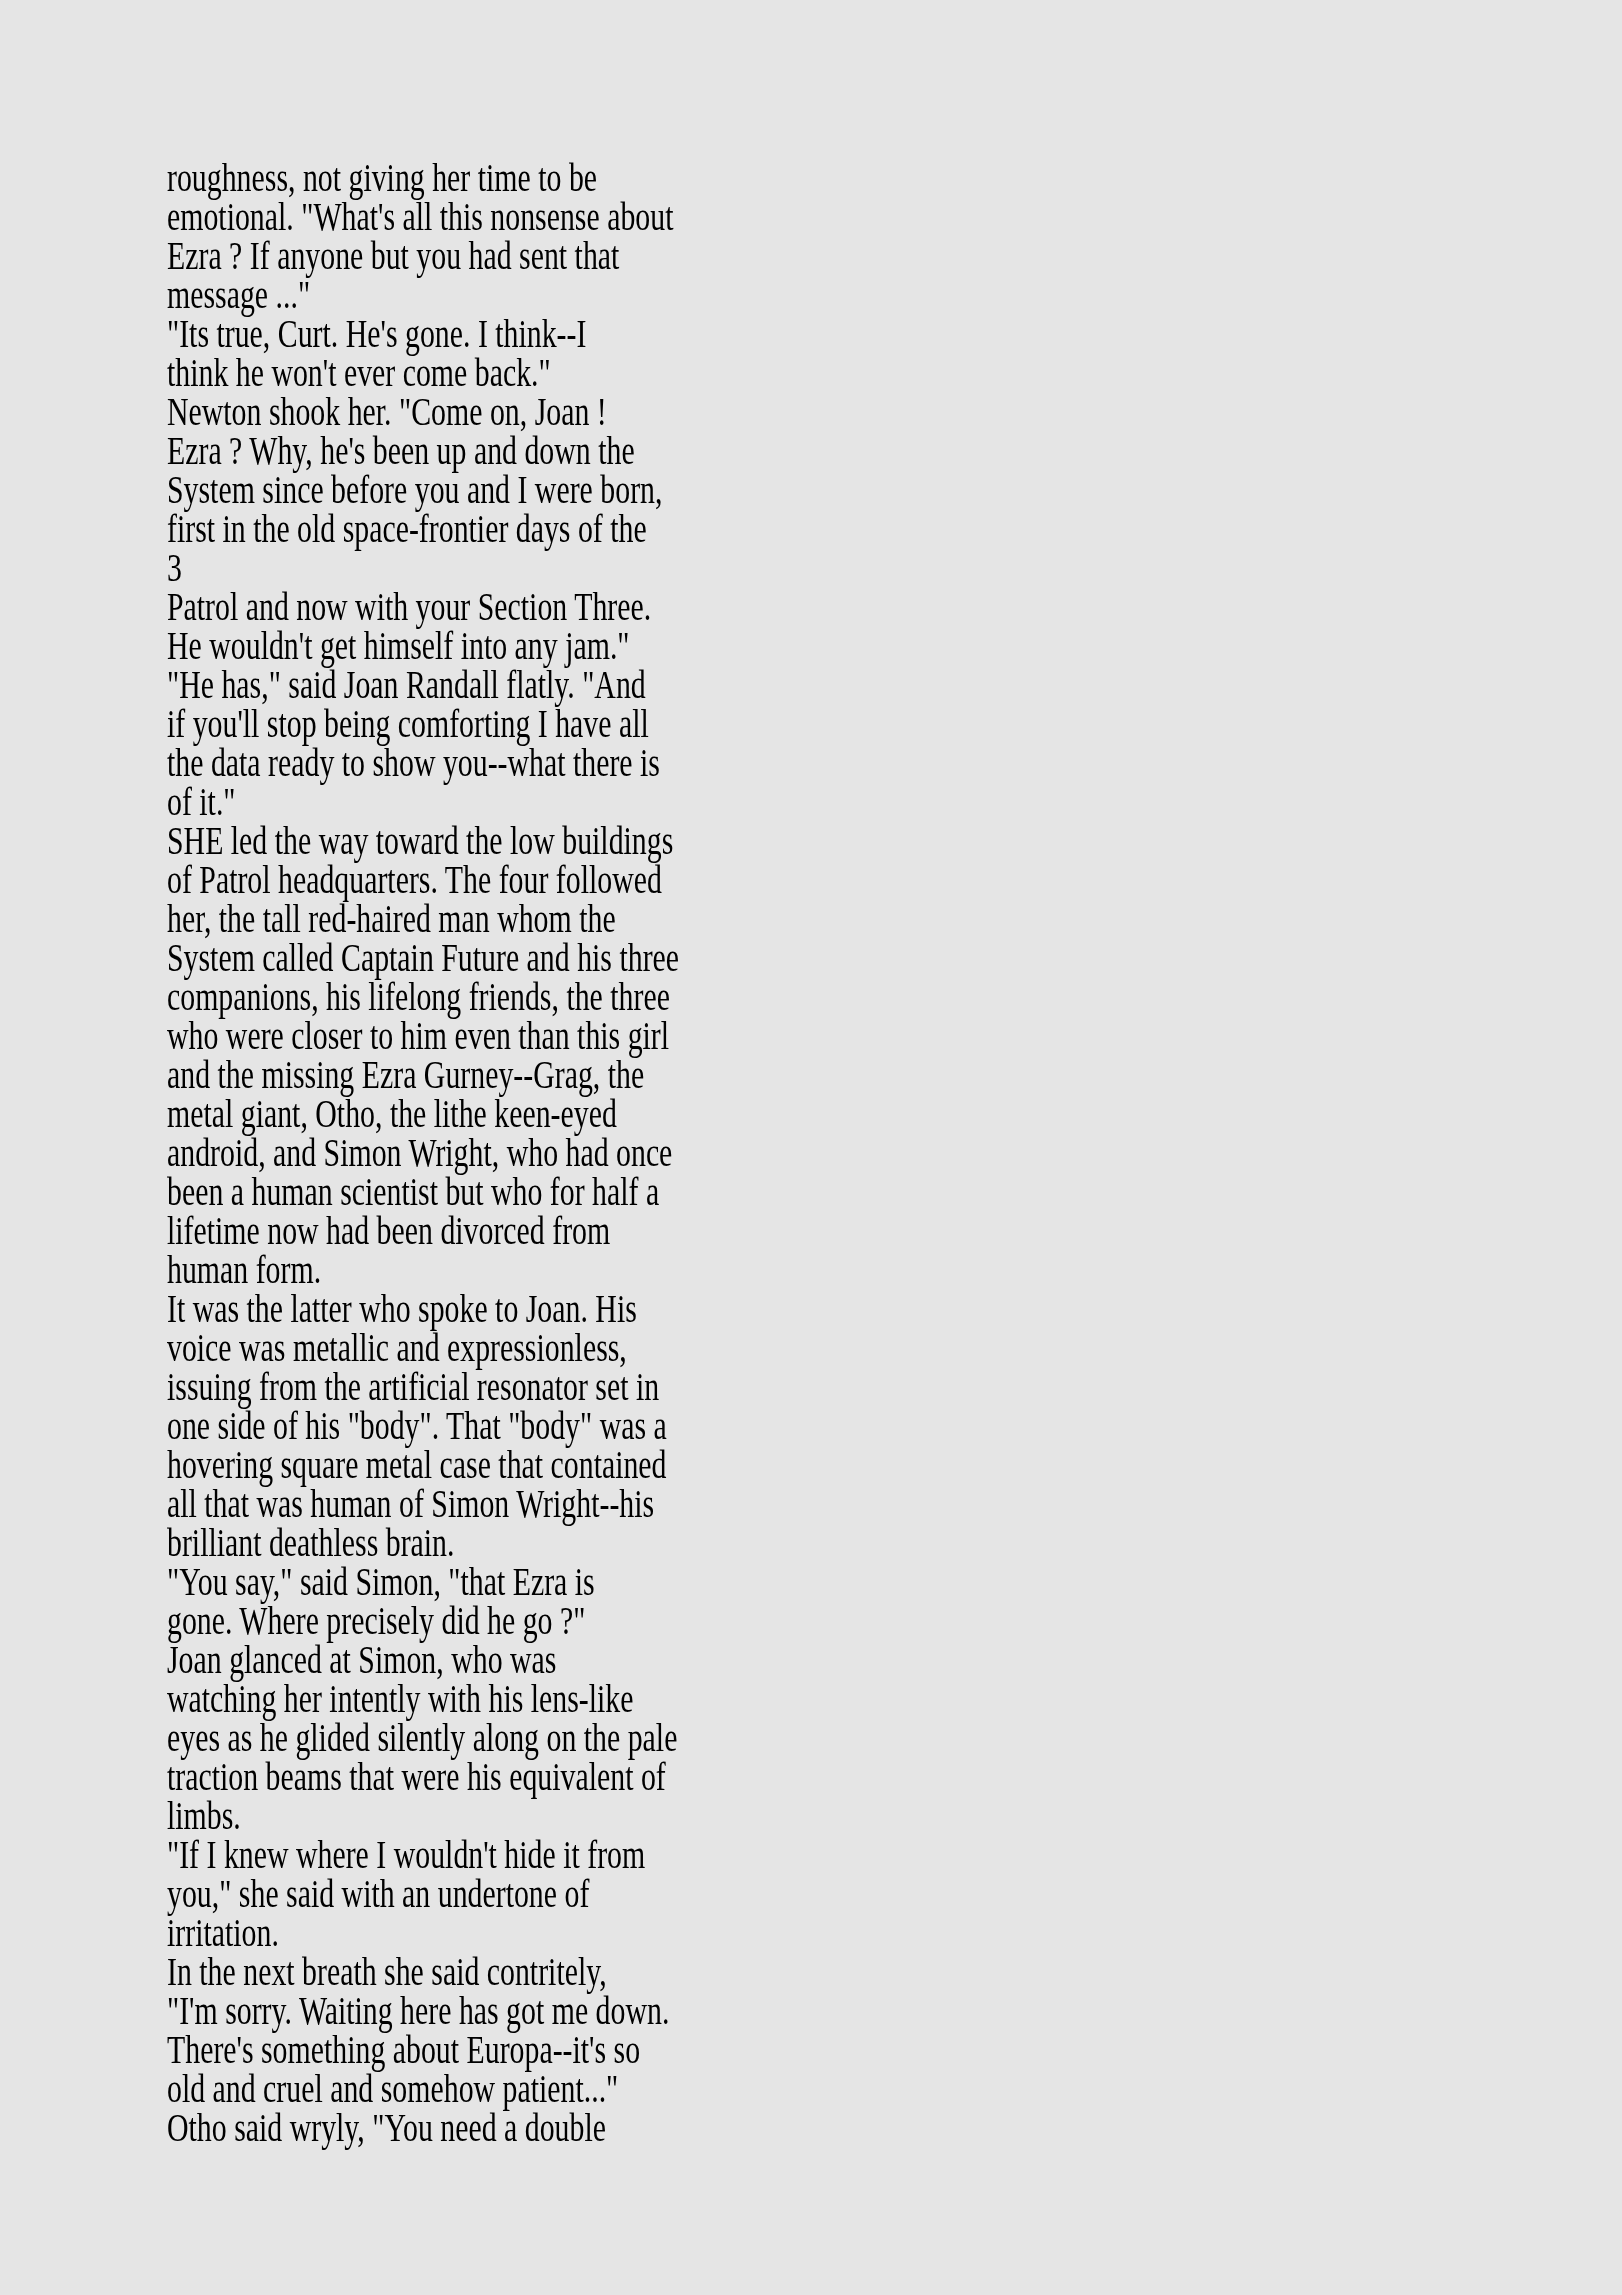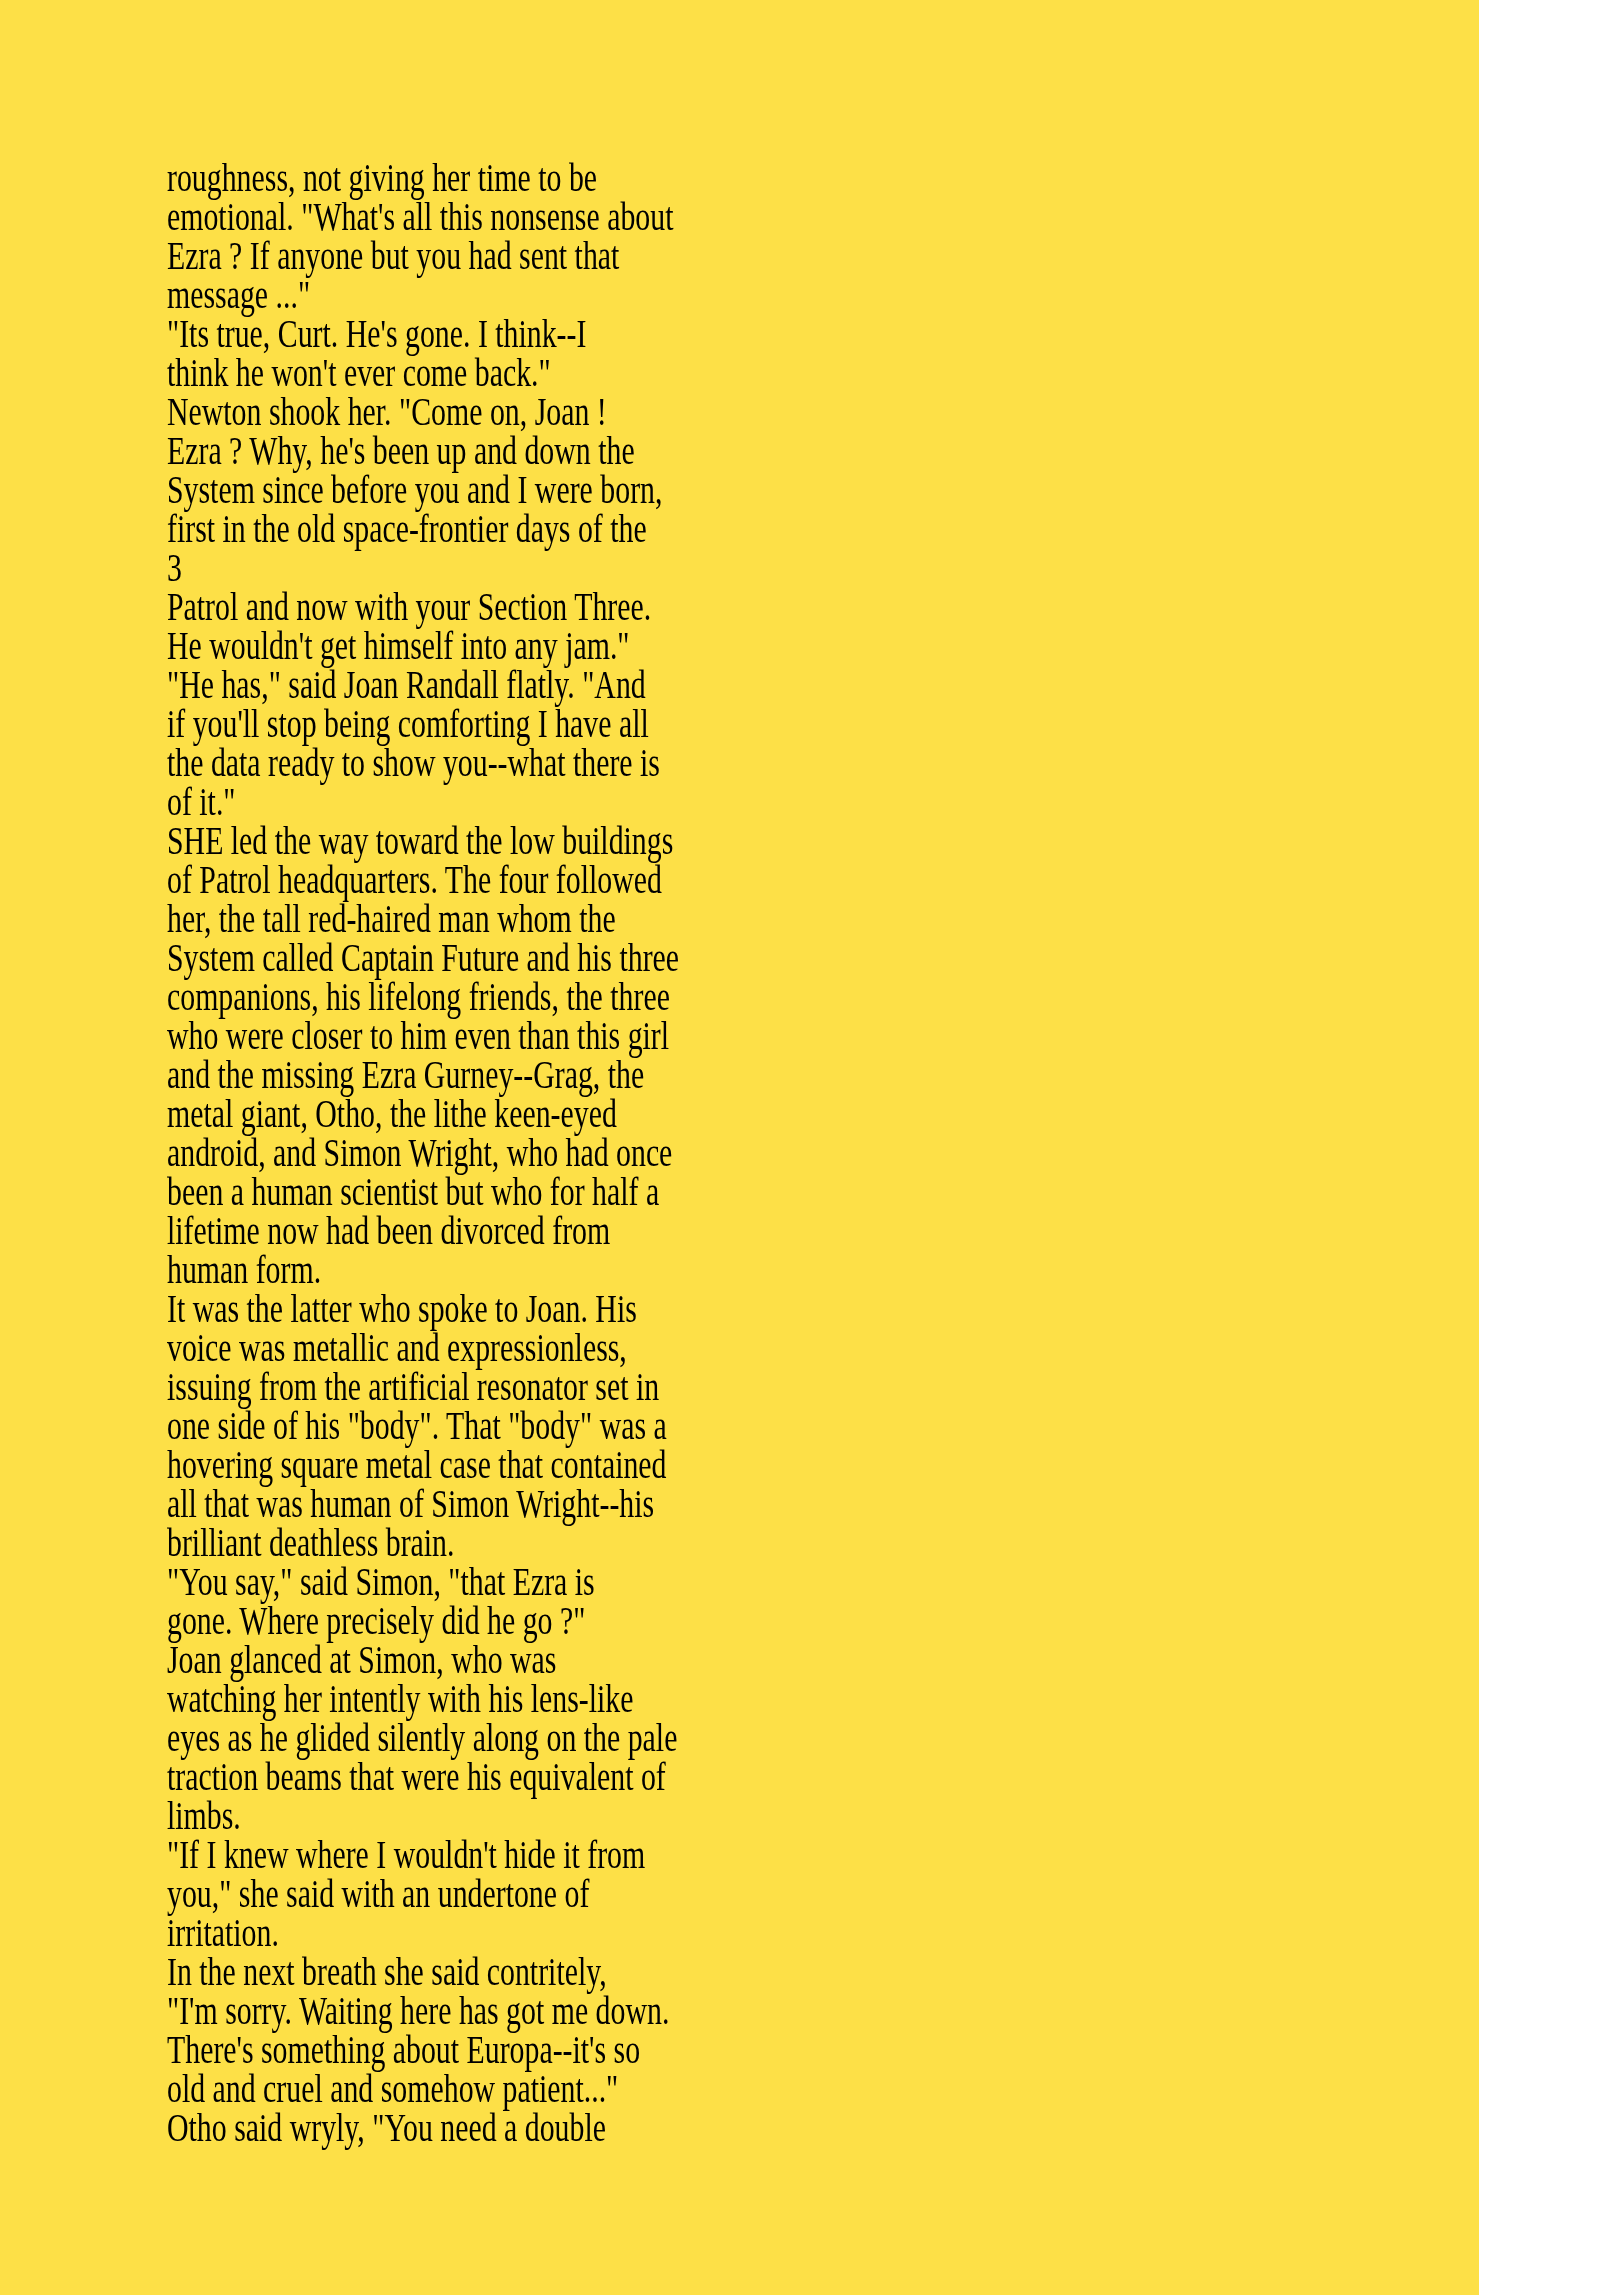--- a/index.html
+++ b/index.html
@@ -10,23 +10,23 @@
   body {
     width: 1622px;
     height: 2295px;
     position: relative;
     overflow: hidden;
   }
   .page {
     position: absolute;
     left: 0;
     top: 0;
-    width: 1479px;
+    width: 1622px;
     height: 2295px;
-    background: #fde047;
+    background: #e5e5e5;
   }
   .text-column {
     position: absolute;
     left: 167px;
     top: 158px;
     color: #000000;
     font-family: "Liberation Serif", serif;
     font-size: 39px;
     line-height: 39px;
     transform: scaleX(0.765);

